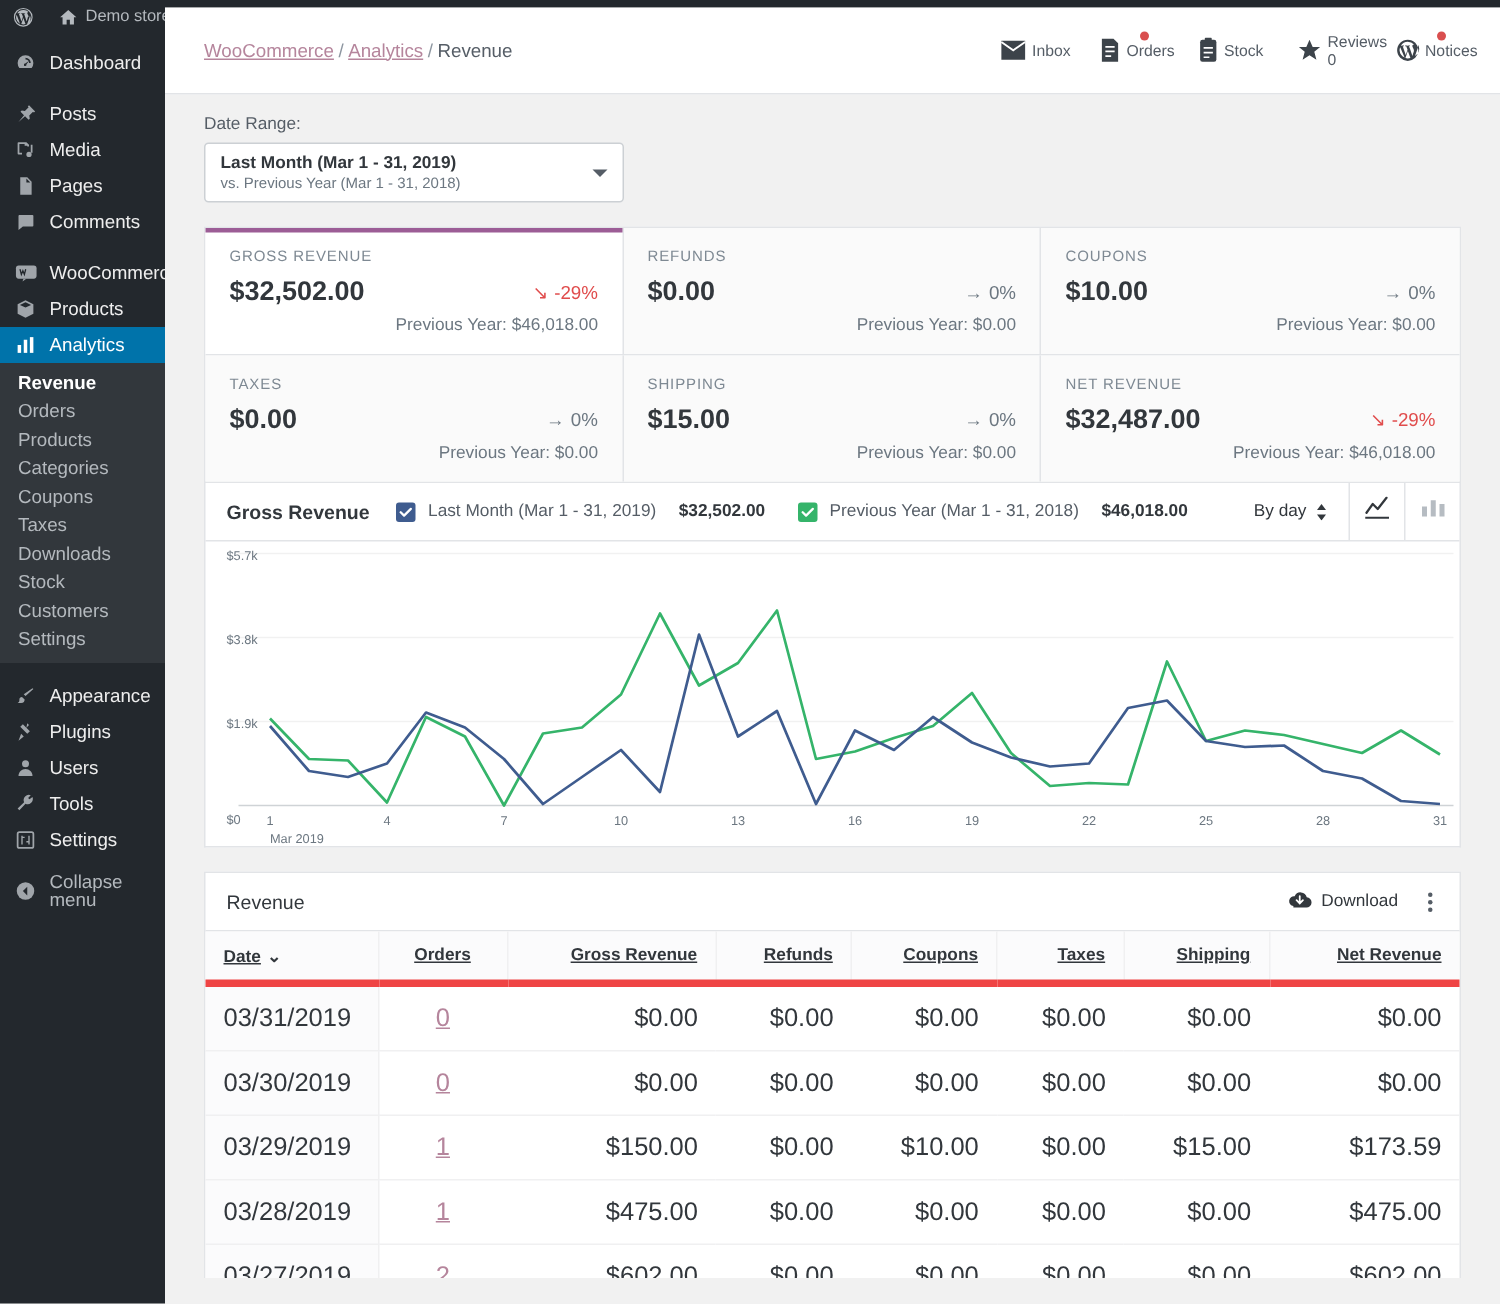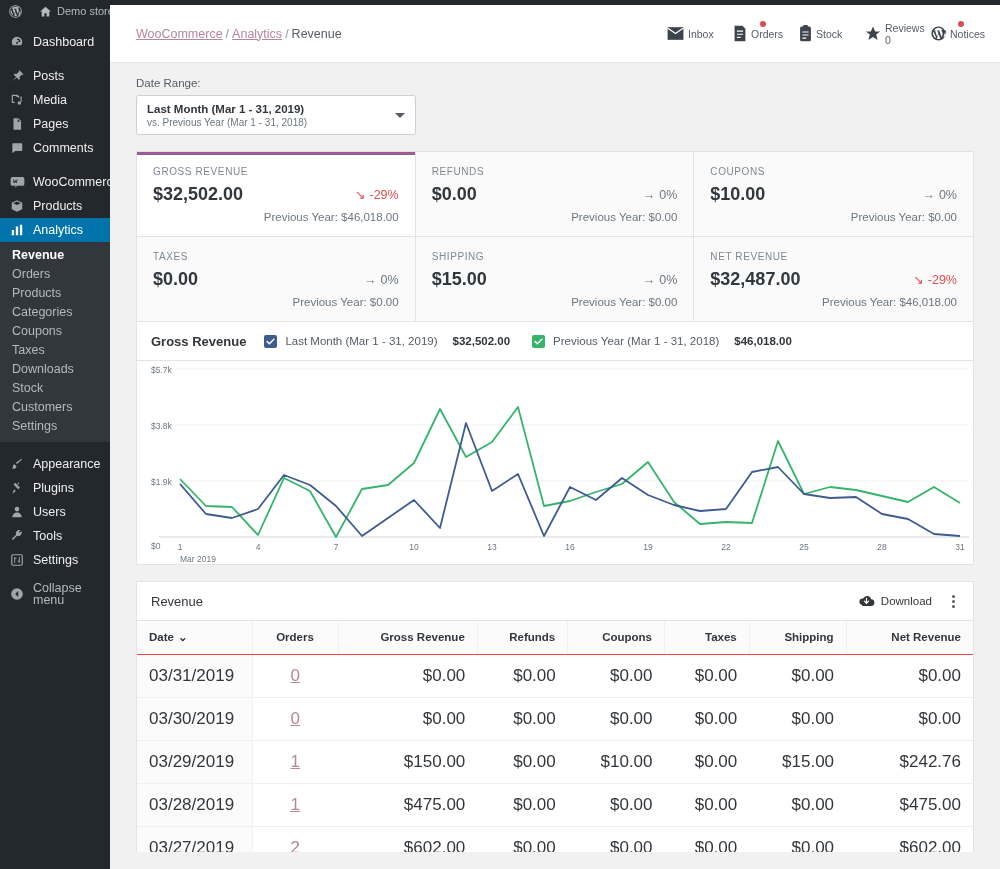--- a/index.html
+++ b/index.html
@@ -107,22 +107,22 @@
   #tablebox { margin-top: 16px; background: #fff; border: 1px solid #e2e4e7; }
   #table-header { height: 39px; display: flex; align-items: center; padding: 0 12px 0 14px; border-bottom: 1px solid #e2e4e7;}
   #table-title { font-size: 13px; color: #32373c; }
   .tbl-actions { margin-left: auto; display: flex; align-items: center; gap: 14px; }
   .dl { display: flex; align-items: center; gap: 6px; font-size: 11.5px; color: #32373c;}
   .kebab { display: flex; flex-direction: column; gap: 2px; padding: 4px 6px;}
   .kebab i { width: 3px; height: 3px; background: #555d66; border-radius: 50%; display: block;}
   table { width: 100%; border-collapse: collapse; }
   thead th {
     font-size: 11.5px; font-weight: bold; color: #32373c; background: #fbfbfc;
-    border-bottom: 1px solid #ef4444; border-right: 1px solid #f0f0f1;
-    padding: 9px 12px; height: 33px; text-align: right; white-space: nowrap;
+    border-bottom: 5px solid #ef4444; border-right: 1px solid #f0f0f1;
+    padding: 9px 12px; height: 33px; text-align: right; white-space: nowrap; text-decoration: underline;
   }
   thead th.left { text-align: left; }
   thead th:last-child { border-right: none; }
   tbody td {
     font-size: 17px; color: #32373c; padding: 11px 12px; text-align: right;
     border-bottom: 1px solid #f0f0f1; height: 36px;
   }
   tbody td.date { text-align: left; background: #fbfbfc; border-right: 1px solid #f0f0f1; width: 115px;}
   tbody td.orders { text-align: center; width: 86px;}
   tbody td.orders a { color: #b5859c; text-decoration: underline; }
@@ -471,20 +471,48 @@
         <div class="legend">
           <span class="lg-box" style="background:#35b46a;">
             <svg width="9" height="9" viewBox="0 0 12 12">
                 <path d="M1.5 6l3 3 6-6" stroke="#fff" stroke-width="2" fill="none" stroke-linecap="round" stroke-linejoin="round"></path>
               </svg>
           </span>
           <span class="lg-label">Previous Year (Mar 1 - 31, 2018)</span>
           <span class="lg-val">$46,018.00</span>
         </div>
 
+        <div class="chart-tools">
+          <div class="interval">
+            <span>By day</span>
+            <span class="updown">
+              <svg width="8" height="11" viewBox="0 0 8 11" fill="#32373c">
+                  <path d="M4 0l3 4H1z"></path>
+                  <path d="M4 11L1 7h6z"></path>
+                </svg>
+            </span>
+          </div>
+          <div class="ctype first">
+            <span>
+              <svg width="17" height="15" viewBox="0 0 20 18">
+                  <path d="M1 13L6 6l4 4 7-9" stroke="#32373c" stroke-width="1.8" fill="none" stroke-linecap="round" stroke-linejoin="round"></path>
+                  <path d="M0 17h19" stroke="#32373c" stroke-width="1.6"></path>
+                </svg>
+            </span>
+          </div>
+          <div class="ctype">
+            <span>
+              <svg width="17" height="15" viewBox="0 0 20 18" fill="#b6bcc2">
+                  <rect x="1" y="8" width="4" height="8"></rect>
+                  <rect x="8" y="3" width="4" height="13"></rect>
+                  <rect x="15" y="6" width="4" height="10"></rect>
+                </svg>
+            </span>
+          </div>
+        </div>
       </div>
 
       <div id="chart-area">
         <svg id="chart-svg" width="836" height="202" viewBox="0 0 836 202">
 
           <line x1="22" y1="8" x2="832" y2="8" stroke="#f1f1f1" stroke-width="1"></line>
           <line x1="22" y1="64" x2="832" y2="64" stroke="#f1f1f1" stroke-width="1"></line>
           <line x1="22" y1="120" x2="832" y2="120" stroke="#f1f1f1" stroke-width="1"></line>
           <line x1="22" y1="176" x2="832" y2="176" stroke="#cfd3d6" stroke-width="1"></line>
 
@@ -573,21 +601,21 @@
             <td>$0.00</td>
           </tr>
           <tr>
             <td class="date">03/29/2019</td>
             <td class="orders"><a href="#">1</a></td>
             <td>$150.00</td>
             <td>$0.00</td>
             <td>$10.00</td>
             <td>$0.00</td>
             <td>$15.00</td>
-            <td>$242.76</td>
+            <td>$173.59</td>
           </tr>
           <tr>
             <td class="date">03/28/2019</td>
             <td class="orders"><a href="#">1</a></td>
             <td>$475.00</td>
             <td>$0.00</td>
             <td>$0.00</td>
             <td>$0.00</td>
             <td>$0.00</td>
             <td>$475.00</td>

